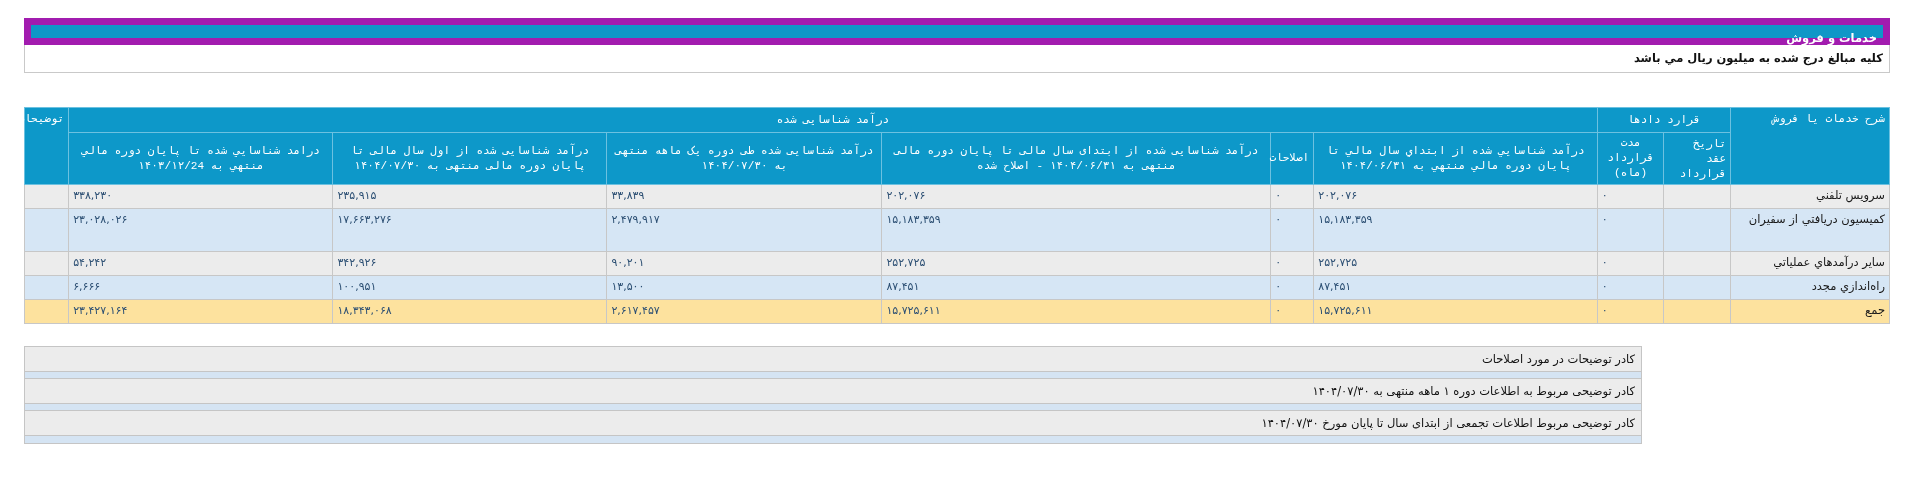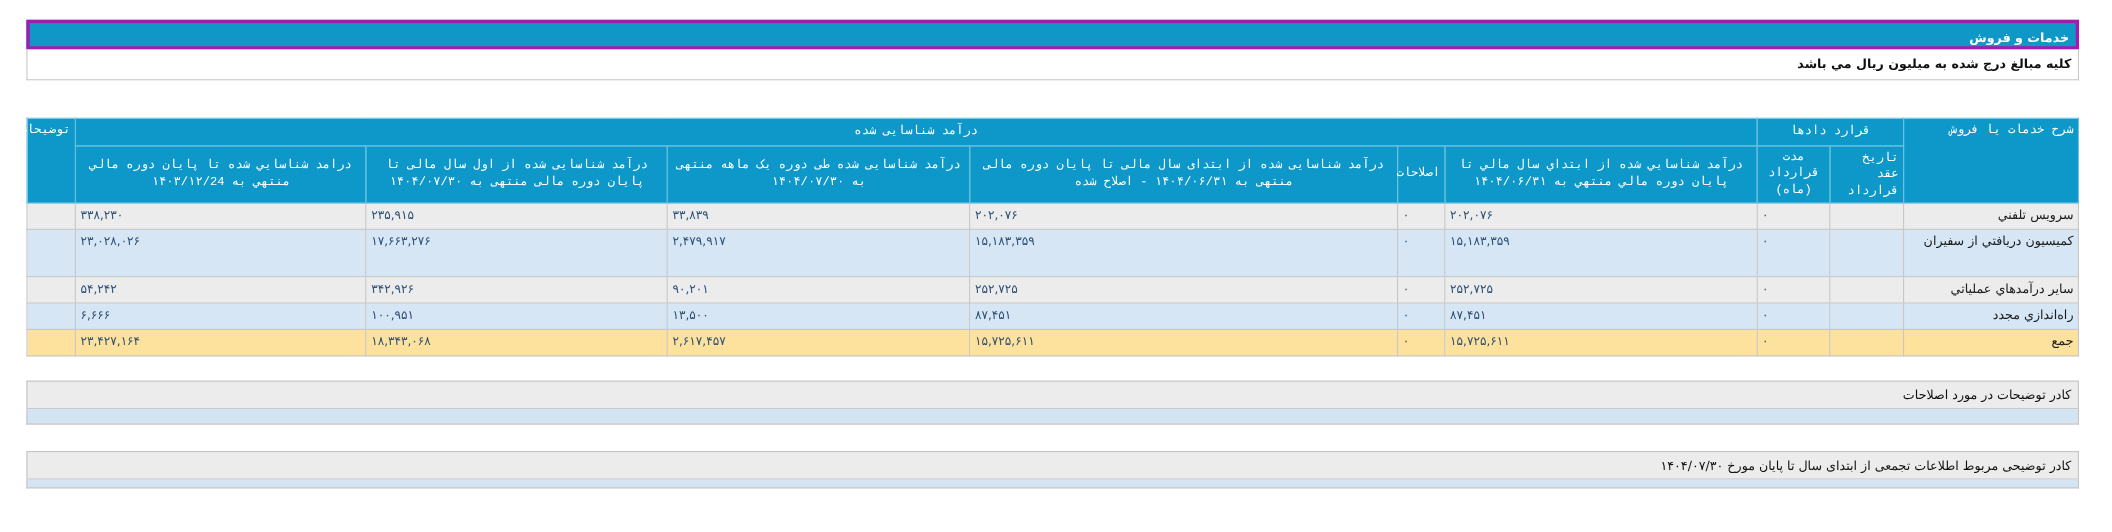--- a/index.html
+++ b/index.html
@@ -6,21 +6,21 @@
     body {
       width: 1920px; height: 484px; position: relative; overflow: hidden;
       font-family: "DejaVu Sans", sans-serif; direction: rtl;
     }
     .wrap { position: absolute; left: 24px; width: 1866px; }
 
     
     .title-bar {
       top: 18px; height: 27px; background: #0f97c7; color: #fff;
       font-size: 11.5px; font-weight: bold; line-height: 27px; padding-right: 6px;
-      box-sizing: border-box; border: 3px solid #a21caf;
+      box-sizing: border-box; border: 7px solid #a21caf;
     }
     .note-bar {
       top: 45px; height: 28px; background: #ffffff; color: #111;
       font-size: 11.5px; font-weight: bold; line-height: 27px; padding-right: 6px;
       box-sizing: border-box; border: 1px solid #c9c9c9; border-top: none;
     }
 
     
     table.main {
       position: absolute; top: 107px; left: 24px; width: 1866px;
@@ -39,21 +39,21 @@
     }
     table.main td.name { text-align: right; color: #1a1a1a; font-size: 11.5px; }
     tr.odd td { background: #ececec; }
     tr.even td { background: #d6e6f5; }
     tr.total td { background: #fde29e; }
     tr.tall td { height: 38px; }
     td.total-date { text-align: left; padding-left: 34px; }
 
     
     .box {
-      position: absolute; left: 24px; width: 1866px; box-sizing: border-box;
+      position: absolute; left: 24px; width: 1618px; box-sizing: border-box;
     }
     .box .head {
       height: 26px; background: #ececec; border: 1px solid #c5c5c5;
       color: #111; font-size: 11.5px; line-height: 25px; padding-right: 6px;
       box-sizing: border-box;
     }
     .box .body {
       height: 8px; background: #d5e4f3; border: 1px solid #c5c5c5; border-top: none;
       box-sizing: border-box;
     }
@@ -157,18 +157,19 @@
       <td></td>
     </tr>
   </tbody>
 </table>
 
 <div class="box" style="top:346px;">
   <div class="head">کادر توضيحات در مورد اصلاحات</div>
   <div class="body"></div>
 </div>
 <div class="box" style="top:378px;">
+  <div class="head">کادر توضیحی مربوط به اطلاعات دوره ۱ ماهه منتهی به ۱۴۰۴/۰۷/۳۰</div>
   <div class="body"></div>
 </div>
 <div class="box" style="top:410px;text-align:right;">
   <div class="head">کادر توضیحی مربوط اطلاعات تجمعی از ابتدای سال تا پایان مورخ ۱۴۰۴/۰۷/۳۰</div>
   <div class="body"></div>
 </div>
 
 </body></html>

